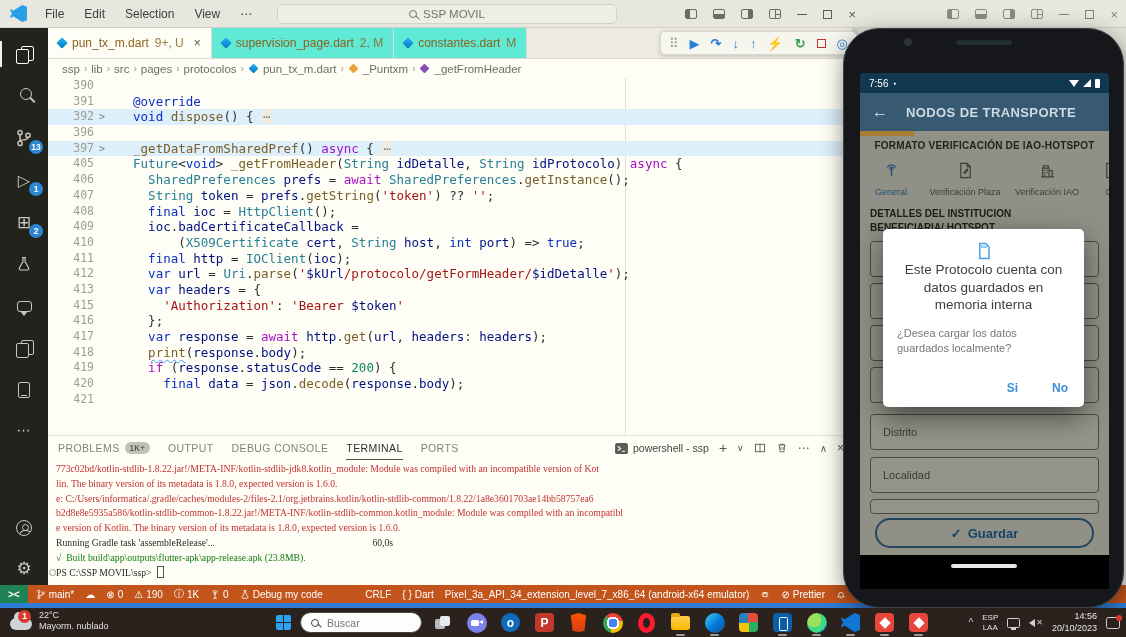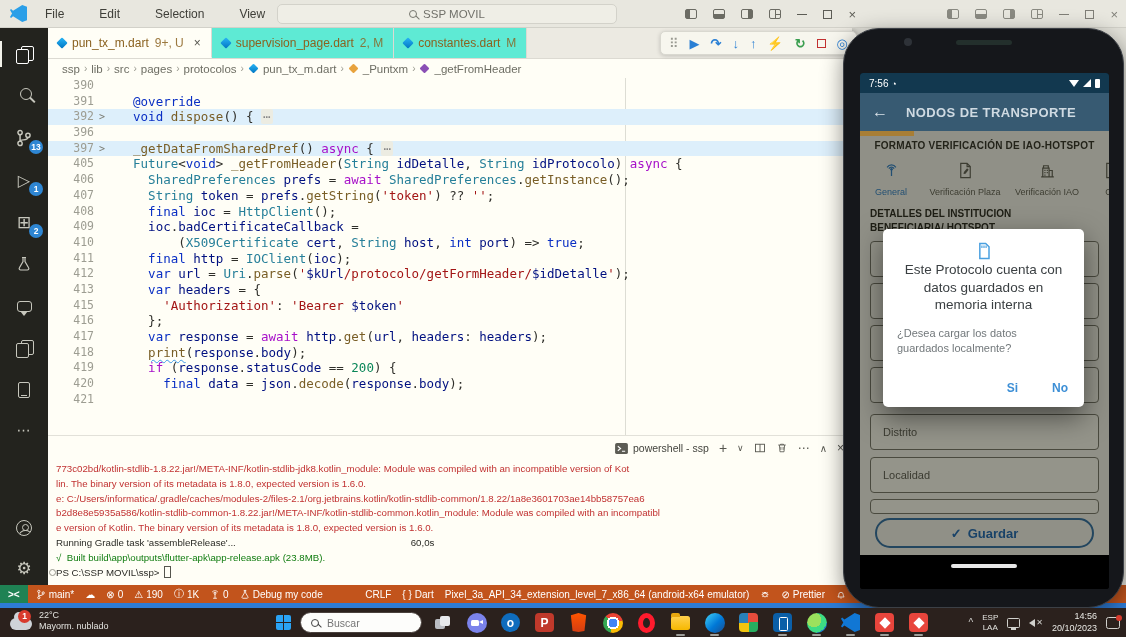--- a/index.html
+++ b/index.html
@@ -4,21 +4,21 @@
 <style>
   html,body{margin:0;padding:0;width:1126px;height:637px;overflow:hidden;
     font-family:"Liberation Sans",sans-serif;background:#d9d8d0;}
   *{box-sizing:border-box}
 
   
   #titlebar{position:absolute;left:0;top:0;width:1126px;height:28px;background:#e8e7df;
     border-bottom:1px solid #d2d1c9;display:flex;align-items:center;z-index:5}
   #vslogo{width:17px;height:17px;margin:0 9px 0 10px;background:#2a9fe8;
     clip-path:polygon(72% 0,100% 10%,100% 90%,72% 100%,18% 66%,6% 76%,0 70%,12% 50%,0 30%,6% 24%,18% 34%);}
-  #menubar{display:flex;gap:17px}
+  #menubar{display:flex;gap:2px}
   .menu-item{font-size:12px;color:#3e3e38;padding:3px 9px;border-radius:4px;cursor:default}
   .nav-arrows{display:flex;gap:14px;margin-left:26px;color:#6f6f67;font-size:13px}
   #tb-search{position:absolute;left:277px;top:4px;width:340px;height:20px;background:#efeee6;
     border:1px solid #d3d2ca;border-radius:5px;display:flex;align-items:center;justify-content:center;
     gap:6px;font-size:11.5px;color:#71716a}
   .lens{width:8px;height:8px;border:1.4px solid #77776f;border-radius:50%;position:relative;flex:0 0 auto}
   .lens::after{content:"";position:absolute;width:5px;height:1.4px;background:#77776f;
     transform:rotate(45deg);right:-4px;bottom:-1px}
   .winctl{position:absolute;top:0;height:28px;display:flex;align-items:center;gap:16px;color:#5c5c55}
   .lico{width:12px;height:10px;border:1px solid #6b6b63;border-radius:2px;position:relative;display:inline-block}
@@ -108,21 +108,21 @@
     border-top:1px solid #e2e1d9}
   #ptabs{height:24px;display:flex;align-items:center;gap:18px;padding-left:10px;font-size:10.5px;
     color:#82827a;letter-spacing:.4px}
   .ptab{display:flex;align-items:center;gap:5px;height:24px}
   .ptab.active{color:#2f2f2a;border-bottom:1.5px solid #55554e}
   .pbadge{background:#c2c1b8;color:#3a3a34;border-radius:8px;font-size:8.5px;padding:1px 5px;letter-spacing:0}
   #pactions{position:absolute;right:8px;top:0;height:24px;display:flex;align-items:center;gap:10px;
     color:#55554e;font-size:12px}
   #pactions .shell-label{font-size:10.5px;color:#44443e;display:flex;align-items:center;gap:5px}
   #term{position:absolute;left:0;top:26px;right:0;bottom:0;overflow:hidden;
-    font-family:Liberation Sans, sans-serif;font-size:9.7px;line-height:14.8px;padding-left:8px;white-space:pre}
+    font-family:Liberation Serif, serif;font-size:9.7px;line-height:14.8px;padding-left:8px;white-space:pre}
   .tl-red{color:#c13131}.tl-green{color:#107c10}.tl-fg{color:#2b2b26}
   #promptrow{position:relative;color:#2b2b26}
   #promptrow .cdot{position:absolute;left:-7px;top:3px;width:7px;height:7px;border:1px solid #9a9a90;border-radius:50%}
   .cursor{display:inline-block;width:7px;height:12px;border:1px solid #55554e;vertical-align:-2px;margin-left:5px}
 
   
   #statusbar{position:absolute;left:0;top:585px;width:1126px;height:18px;background:#c2541c;z-index:4}
   #sbinner{position:absolute;left:0;top:0;width:852px;height:18px;display:flex;align-items:center;
     justify-content:space-between;color:#fff;font-size:10px;white-space:nowrap}
   .sb-group{display:flex;align-items:center;gap:11px;height:18px}
@@ -400,20 +400,38 @@
       <div class="crow"><span class="ln">415</span><span class="foldcol"></span><span class="ct"><span class="tk-str">      'Authorization'</span><span class="tk-pl">: </span><span class="tk-str">'Bearer </span><span class="tk-vr">$token</span><span class="tk-str">'</span></span></div>
       <div class="crow"><span class="ln">416</span><span class="foldcol"></span><span class="ct"><span class="tk-pl">    };</span></span></div>
       <div class="crow"><span class="ln">417</span><span class="foldcol"></span><span class="ct"><span class="tk-kw">    var</span><span class="tk-vr"> response</span><span class="tk-pl"> = </span><span class="tk-ctrl">await</span><span class="tk-pl"> </span><span class="tk-vr">http</span><span class="tk-pl">.</span><span class="tk-fn">get</span><span class="tk-pl">(</span><span class="tk-vr">url</span><span class="tk-pl">, </span><span class="tk-vr">headers</span><span class="tk-pl">: </span><span class="tk-vr">headers</span><span class="tk-pl">);</span></span></div>
       <div class="crow"><span class="ln">418</span><span class="foldcol"></span><span class="ct"><span class="tk-pl">    </span><span class="tk-fn tk-sq">print</span><span class="tk-pl">(</span><span class="tk-vr">response</span><span class="tk-pl">.</span><span class="tk-vr">body</span><span class="tk-pl">);</span></span></div>
       <div class="crow"><span class="ln">419</span><span class="foldcol"></span><span class="ct"><span class="tk-ctrl">    if</span><span class="tk-pl"> (</span><span class="tk-vr">response</span><span class="tk-pl">.</span><span class="tk-vr">statusCode</span><span class="tk-pl"> == </span><span class="tk-num">200</span><span class="tk-pl">) {</span></span></div>
       <div class="crow"><span class="ln">420</span><span class="foldcol"></span><span class="ct"><span class="tk-kw">      final</span><span class="tk-vr"> data</span><span class="tk-pl"> = </span><span class="tk-vr">json</span><span class="tk-pl">.</span><span class="tk-fn">decode</span><span class="tk-pl">(</span><span class="tk-vr">response</span><span class="tk-pl">.</span><span class="tk-vr">body</span><span class="tk-pl">);</span></span></div>
       <div class="crow"><span class="ln">421</span><span class="foldcol"></span><span class="ct"></span></div>
     </div>
 
   <div id="panel">
+    <div id="ptabs">
+        <span class="ptab">
+          <span>PROBLEMS</span>
+          <span class="pbadge">1K+</span>
+        </span>
+        <span class="ptab">
+          <span>OUTPUT</span>
+        </span>
+        <span class="ptab">
+          <span>DEBUG CONSOLE</span>
+        </span>
+        <span class="ptab active">
+          <span>TERMINAL</span>
+        </span>
+        <span class="ptab">
+          <span>PORTS</span>
+        </span>
+      </div>
     <div id="pactions">
       <span class="shell-label">
         <svg width="13" height="11" viewBox="0 0 14 12">
             <rect width="14" height="12" rx="2" fill="#5c5c54"></rect>
             <path d="m3 3.5 3 2.5-3 2.5M7.5 9H11" stroke="#fff" stroke-width="1.2" fill="none"></path>
           </svg>
         <span>powershell - ssp</span>
       </span>
       <span style="font-size:14px">+</span>
       <span style="font-size:9px">∨</span>

